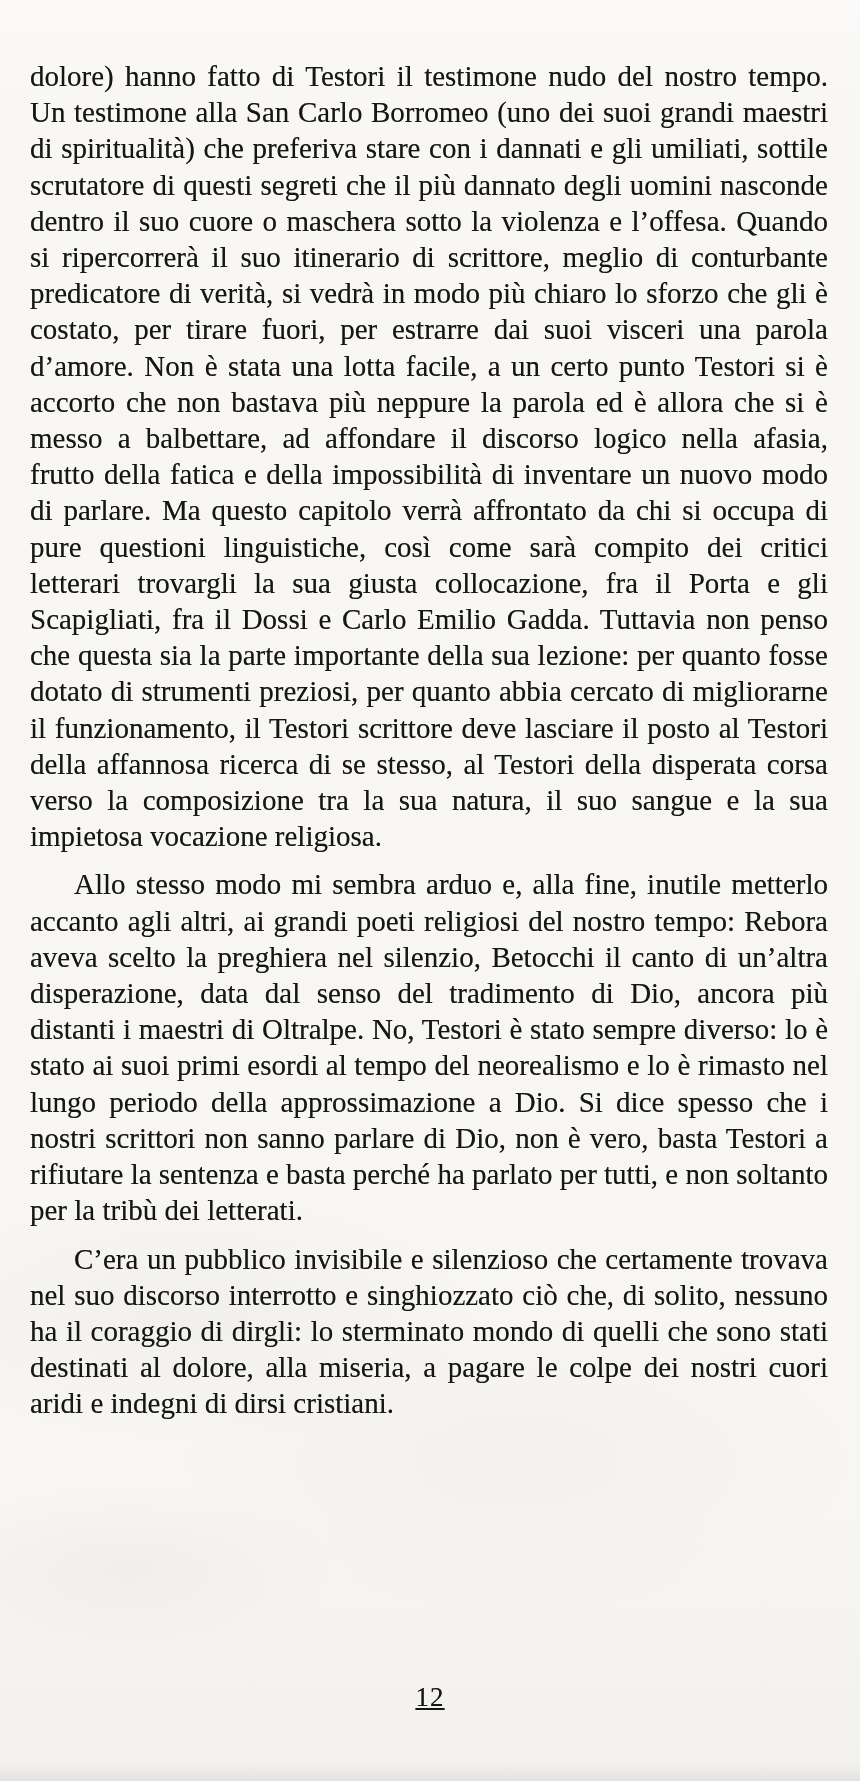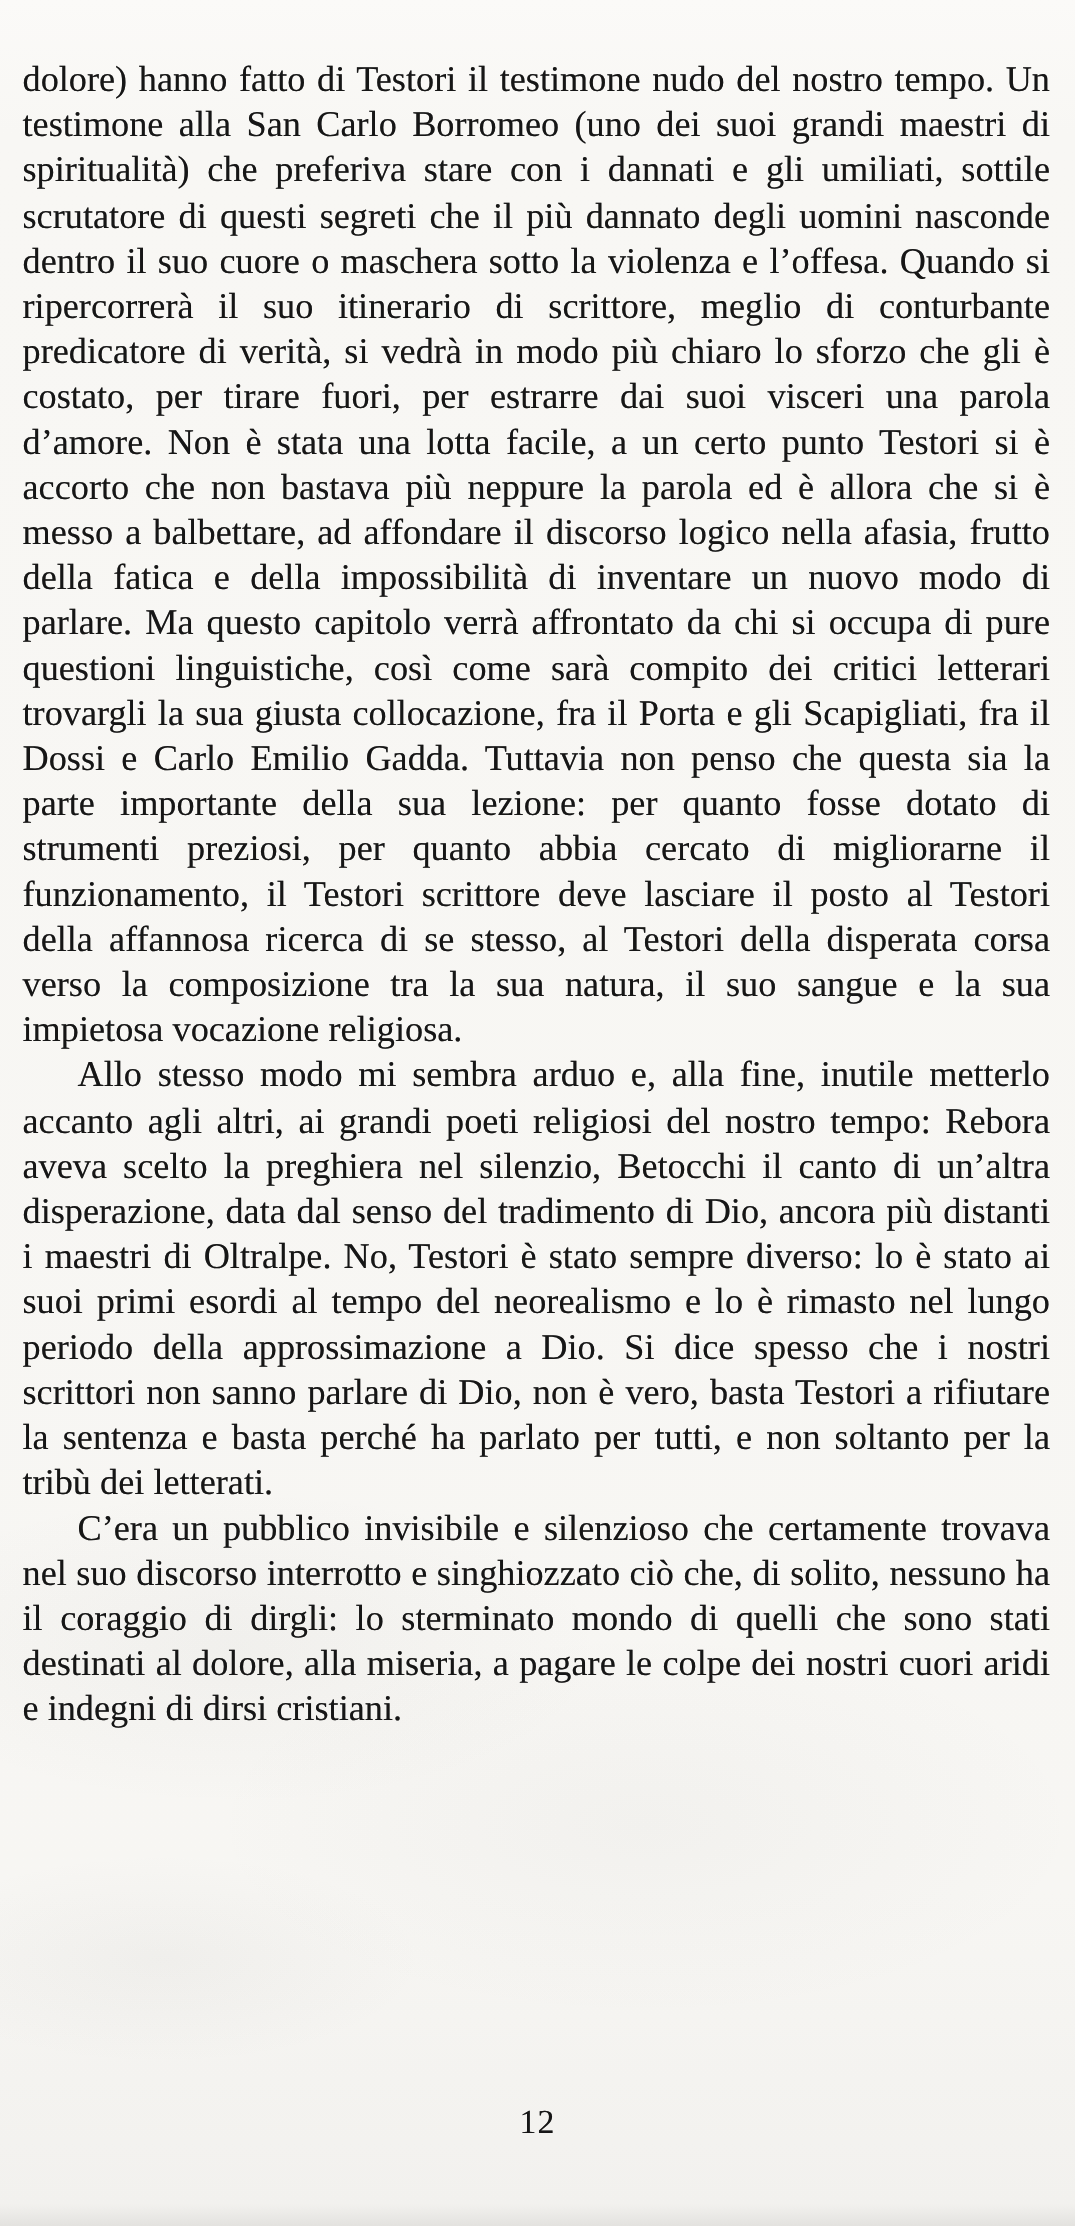--- a/index.html
+++ b/index.html
@@ -27,37 +27,38 @@
     top: 46px;
     width: 822px;
     font-size: 29px;
     line-height: 36.2px;
     text-align: justify;
     text-rendering: optimizeLegibility;
     hyphens: none;
   }
 
   .para {
-    margin: 0;
+    margin: 12px;
     padding: 0;
     
     text-shadow: 0 0 0.5px rgba(20,20,20,0.55);
   }
 
   .para.indent { text-indent: 44px; }
 
   .page-number {
     position: absolute;
     top: 1682px;
     left: 0;
     width: 100%;
     text-align: center;
     font-size: 27px;
     letter-spacing: 1px;
     text-shadow: 0 0 0.5px rgba(20,20,20,0.55);
+    text-decoration: underline;
   }
 </style>
 </head>
 <body>
 
 <div class="page">
   <div class="text-block">
     <p class="para">dolore) hanno fatto di Testori il testimone nudo del nostro tempo. Un testimone alla San Carlo Borromeo (uno dei suoi grandi maestri di spiritualità) che preferiva stare con i dannati e gli umiliati, sottile scrutatore di questi segreti che il più dannato degli uomini nasconde dentro il suo cuore o maschera sotto la violenza e l’offesa. Quando si ripercorrerà il suo itinerario di scrittore, meglio di conturbante predicatore di verità, si vedrà in modo più chiaro lo sforzo che gli è costato, per tirare fuori, per estrarre dai suoi visceri una parola d’amore. Non è stata una lotta facile, a un certo punto Testori si è accorto che non bastava più neppure la parola ed è allora che si è messo a balbettare, ad affondare il discorso logico nella afasia, frutto della fatica e della impossibilità di inventare un nuovo modo di parlare. Ma questo capitolo verrà affrontato da chi si occupa di pure questioni linguistiche, così come sarà compito dei critici letterari trovargli la sua giusta collocazione, fra il Porta e gli Scapigliati, fra il Dossi e Carlo Emilio Gadda. Tuttavia non penso che questa sia la parte importante della sua lezione: per quanto fosse dotato di strumenti preziosi, per quanto abbia cercato di migliorarne il funzionamento, il Testori scrittore deve lasciare il posto al Testori della affannosa ricerca di se stesso, al Testori della disperata corsa verso la composizione tra la sua natura, il suo sangue e la sua impietosa vocazione religiosa.</p>
     <p class="para indent">Allo stesso modo mi sembra arduo e, alla fine, inutile metterlo accanto agli altri, ai grandi poeti religiosi del nostro tempo: Rebora aveva scelto la preghiera nel silenzio, Betocchi il canto di un’altra disperazione, data dal senso del tradimento di Dio, ancora più distanti i maestri di Oltralpe. No, Testori è stato sempre diverso: lo è stato ai suoi primi esordi al tempo del neorealismo e lo è rimasto nel lungo periodo della approssimazione a Dio. Si dice spesso che i nostri scrittori non sanno parlare di Dio, non è vero, basta Testori a rifiutare la sentenza e basta perché ha parlato per tutti, e non soltanto per la tribù dei letterati.</p>
     <p class="para indent">C’era un pubblico invisibile e silenzioso che certamente trovava nel suo discorso interrotto e singhiozzato ciò che, di solito, nessuno ha il coraggio di dirgli: lo sterminato mondo di quelli che sono stati destinati al dolore, alla miseria, a pagare le colpe dei nostri cuori aridi e indegni di dirsi cristiani.</p>

